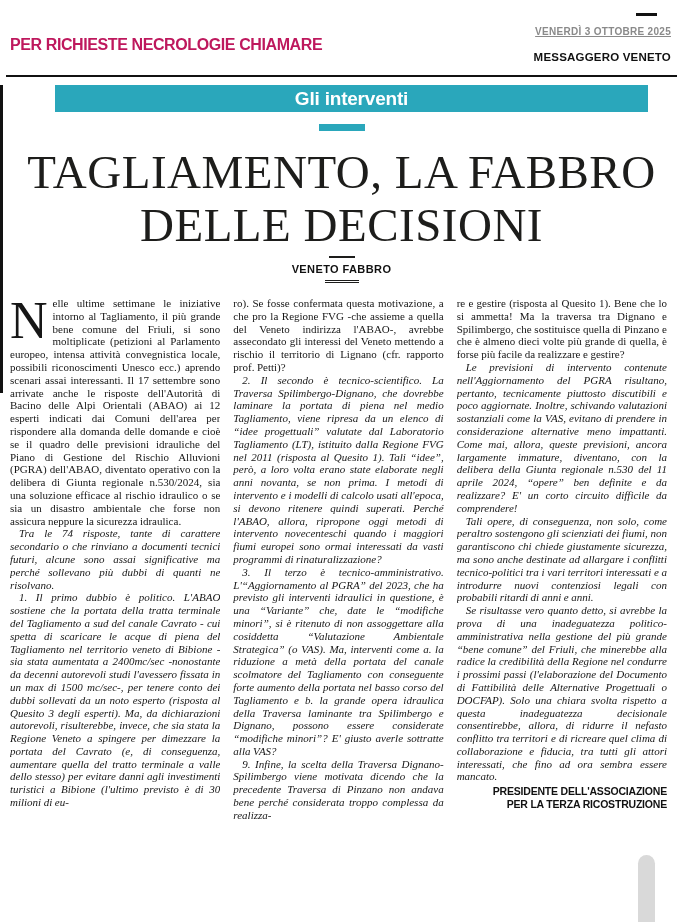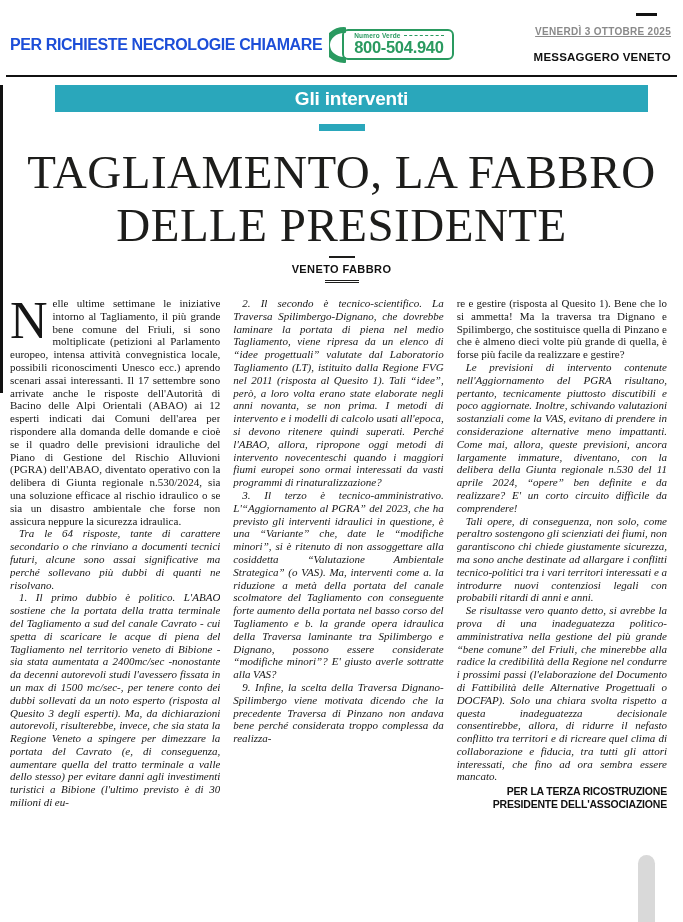--- a/index.html
+++ b/index.html
@@ -9,21 +9,21 @@
     background:#ffffff; overflow:hidden;
     font-family:"Liberation Serif","DejaVu Serif",serif; color:#1c1c1c;
   }
   
   .top-dash { position:absolute; top:13px; right:26px; width:21px; height:3px; background:#111; }
   
   .header-row { position:absolute; top:26px; left:10px; right:12px; display:flex; justify-content:space-between; align-items:center; }
   .header-left { display:flex; align-items:center; gap:7px; }
   .necro-label {
     font-family:"Liberation Sans","DejaVu Sans",sans-serif; font-weight:bold;
-    font-size:16px; letter-spacing:-0.4px; color:#1d4ed8; white-space:nowrap;
+    font-size:16px; letter-spacing:-0.4px; color:#be185d; white-space:nowrap;
   }
   .phone-badge { display:flex; align-items:center; }
   .phone-icon-wrap { margin-right:-4px; z-index:2; display:flex; align-items:center; }
   .badge-box {
     border:2px solid #2a9a60; border-radius:6px; padding:1px 8px 2px 10px;
     display:flex; flex-direction:column; background:#fff; min-width:96px;
   }
   .badge-top { display:flex; align-items:center; gap:3px; }
   .badge-small {
     font-family:"Liberation Sans","DejaVu Sans",sans-serif; font-weight:bold;
@@ -93,82 +93,69 @@
 </head>
 <body>
 
 <div class="page">
 
   <div class="top-dash"></div>
 
   <div class="header-row">
     <div class="header-left">
       <span class="necro-label">PER RICHIESTE NECROLOGIE CHIAMARE</span>
-      <span class="phone-badge">
-        <span class="phone-icon-wrap">
-          <svg width="17" height="36" viewBox="0 0 17 36">
-            <path d="M15 3 A17 15 0 0 0 15 33" stroke="#2a9a60" stroke-width="6" fill="none" stroke-linecap="round"></path>
-          </svg>
-        </span>
-        <span class="badge-box">
-          <span class="badge-top">
-            <span class="badge-small">Numero Verde</span>
-            <span class="badge-dashes"></span>
-          </span>
-          <span class="badge-number">800-504.940</span>
-        </span>
-      </span>
     </div>
     <div class="header-right">
       <div class="date-line">VENERDÌ 3 OTTOBRE 2025</div>
       <div class="masthead">MESSAGGERO VENETO</div>
     </div>
   </div>
 
   <div class="header-rule"></div>
   <div class="left-edge-bar"></div>
 
   <div class="section-banner">
     <span class="section-banner-title">Gli interventi</span>
   </div>
   <div class="teal-dash"></div>
 
   <h1 class="headline">
     <span>TAGLIAMENTO, LA FABBRO</span><br>
-    <span>DELLE PRESIDENTE</span>
+    <span>DELLE DECISIONI</span>
   </h1>
 
   <div class="byline-block">
     <div class="byline-rule-top"></div>
     <div class="byline-name">VENETO FABBRO</div>
     <div class="byline-rule-bottom"></div>
   </div>
 
   <div class="columns">
 
     <div class="col">
       <p><span class="dropcap">N</span><span>elle ultime settimane le iniziative intorno al Tagliamento, il più grande bene comune del Friuli, si sono moltiplicate (petizioni al Parlamento europeo, intensa attività convegnistica locale, possibili riconoscimenti Unesco ecc.) aprendo scenari assai interessanti. Il 17 settembre sono arrivate anche le risposte dell'Autorità di Bacino delle Alpi Orientali (ABAO) ai 12 esperti indicati dai Comuni dell'area per rispondere alla domanda delle domande e cioè se il quadro delle previsioni idrauliche del Piano di Gestione del Rischio Alluvioni (PGRA) dell'ABAO, diventato operativo con la delibera di Giunta regionale n.530/2024, sia una soluzione efficace al rischio idraulico o se sia un disastro ambientale che forse non assicura neppure la sicurezza idraulica.</span></p>
-      <p class="indent">Tra le 64 risposte, tante di carattere secondario o che rinviano a documenti tecnici futuri, alcune sono assai significative ma perché sollevano più dubbi di quanti ne risolvano.</p>
+      <p class="indent">Tra le 74 risposte, tante di carattere secondario o che rinviano a documenti tecnici futuri, alcune sono assai significative ma perché sollevano più dubbi di quanti ne risolvano.</p>
       <p class="indent">1. Il primo dubbio è politico. L'ABAO sostiene che la portata della tratta terminale del Tagliamento a sud del canale Cavrato - cui spetta di scaricare le acque di piena del Tagliamento nel territorio veneto di Bibione - sia stata aumentata a 2400mc/sec -nonostante da decenni autorevoli studi l'avessero fissata in un max di 1500 mc/sec-, per tenere conto dei dubbi sollevati da un noto esperto (risposta al Quesito 3 degli esperti). Ma, da dichiarazioni autorevoli, risulterebbe, invece, che sia stata la Regione Veneto a spingere per dimezzare la portata del Cavrato (e, di conseguenza, aumentare quella del tratto terminale a valle dello stesso) per evitare danni agli investimenti turistici a Bibione (l'ultimo previsto è di 30 milioni di eu-</p>
     </div>
 
     <div class="col">
+      <p>ro). Se fosse confermata questa motivazione, a che pro la Regione FVG -che assieme a quella del Veneto indirizza l'ABAO-, avrebbe assecondato gli interessi del Veneto mettendo a rischio il territorio di Lignano (cfr. rapporto prof. Petti)?</p>
       <p class="indent">2. Il secondo è tecnico-scientifico. La Traversa Spilimbergo-Dignano, che dovrebbe laminare la portata di piena nel medio Tagliamento, viene ripresa da un elenco di “idee progettuali” valutate dal Laboratorio Tagliamento (LT), istituito dalla Regione FVG nel 2011 (risposta al Quesito 1). Tali “idee”, però, a loro volta erano state elaborate negli anni novanta, se non prima. I metodi di intervento e i modelli di calcolo usati all'epoca, si devono ritenere quindi superati. Perché l'ABAO, allora, ripropone oggi metodi di intervento novecenteschi quando i maggiori fiumi europei sono ormai interessati da vasti programmi di rinaturalizzazione?</p>
       <p class="indent">3. Il terzo è tecnico-amministrativo. L'“Aggiornamento al PGRA” del 2023, che ha previsto gli interventi idraulici in questione, è una “Variante” che, date le “modifiche minori”, si è ritenuto di non assoggettare alla cosiddetta “Valutazione Ambientale Strategica” (o VAS). Ma, interventi come a. la riduzione a metà della portata del canale scolmatore del Tagliamento con conseguente forte aumento della portata nel basso corso del Tagliamento e b. la grande opera idraulica della Traversa laminante tra Spilimbergo e Dignano, possono essere considerate “modifiche minori”? E' giusto averle sottratte alla VAS?</p>
       <p class="indent">9. Infine, la scelta della Traversa Dignano-Spilimbergo viene motivata dicendo che la precedente Traversa di Pinzano non andava bene perché considerata troppo complessa da realizza-</p>
     </div>
 
     <div class="col">
       <p>re e gestire (risposta al Quesito 1). Bene che lo si ammetta! Ma la traversa tra Dignano e Spilimbergo, che sostituisce quella di Pinzano e che è almeno dieci volte più grande di quella, è forse più facile da realizzare e gestire?</p>
       <p class="indent">Le previsioni di intervento contenute nell'Aggiornamento del PGRA risultano, pertanto, tecnicamente piuttosto discutibili e poco aggiornate. Inoltre, schivando valutazioni sostanziali come la VAS, evitano di prendere in considerazione alternative meno impattanti. Come mai, allora, queste previsioni, ancora largamente immature, diventano, con la delibera della Giunta regionale n.530 del 11 aprile 2024, “opere” ben definite e da realizzare? E' un corto circuito difficile da comprendere!</p>
       <p class="indent">Tali opere, di conseguenza, non solo, come peraltro sostengono gli scienziati dei fiumi, non garantiscono chi chiede giustamente sicurezza, ma sono anche destinate ad allargare i conflitti tecnico-politici tra i vari territori interessati e a introdurre nuovi contenziosi legali con probabili ritardi di anni e anni.</p>
       <p class="indent">Se risultasse vero quanto detto, si avrebbe la prova di una inadeguatezza politico-amministrativa nella gestione del più grande “bene comune” del Friuli, che minerebbe alla radice la credibilità della Regione nel condurre i prossimi passi (l'elaborazione del Documento di Fattibilità delle Alternative Progettuali o DOCFAP). Solo una chiara svolta rispetto a questa inadeguatezza decisionale consentirebbe, allora, di ridurre il nefasto conflitto tra territori e di ricreare quel clima di collaborazione e fiducia, tra tutti gli attori interessati, che fino ad ora sembra essere mancato.</p>
       <div class="signature">
+        <div>PRESIDENTE DELL'ASSOCIAZIONE</div>
         <div>PER LA TERZA RICOSTRUZIONE</div>
-        <div>PRESIDENTE DELL'ASSOCIAZIONE</div>
       </div>
     </div>
 
   </div>
 
   <div class="scrollbar-thumb"></div>
 
 </div>
 
 </body></html>

